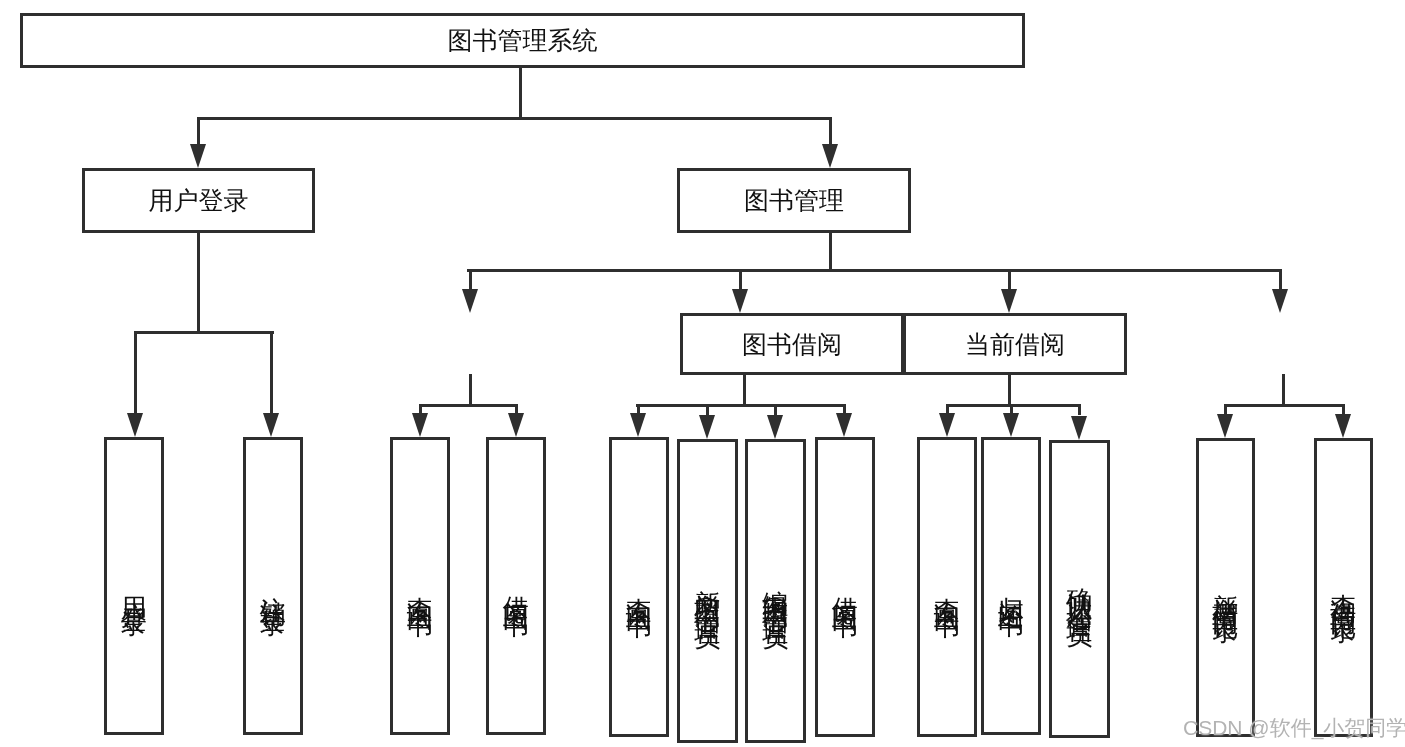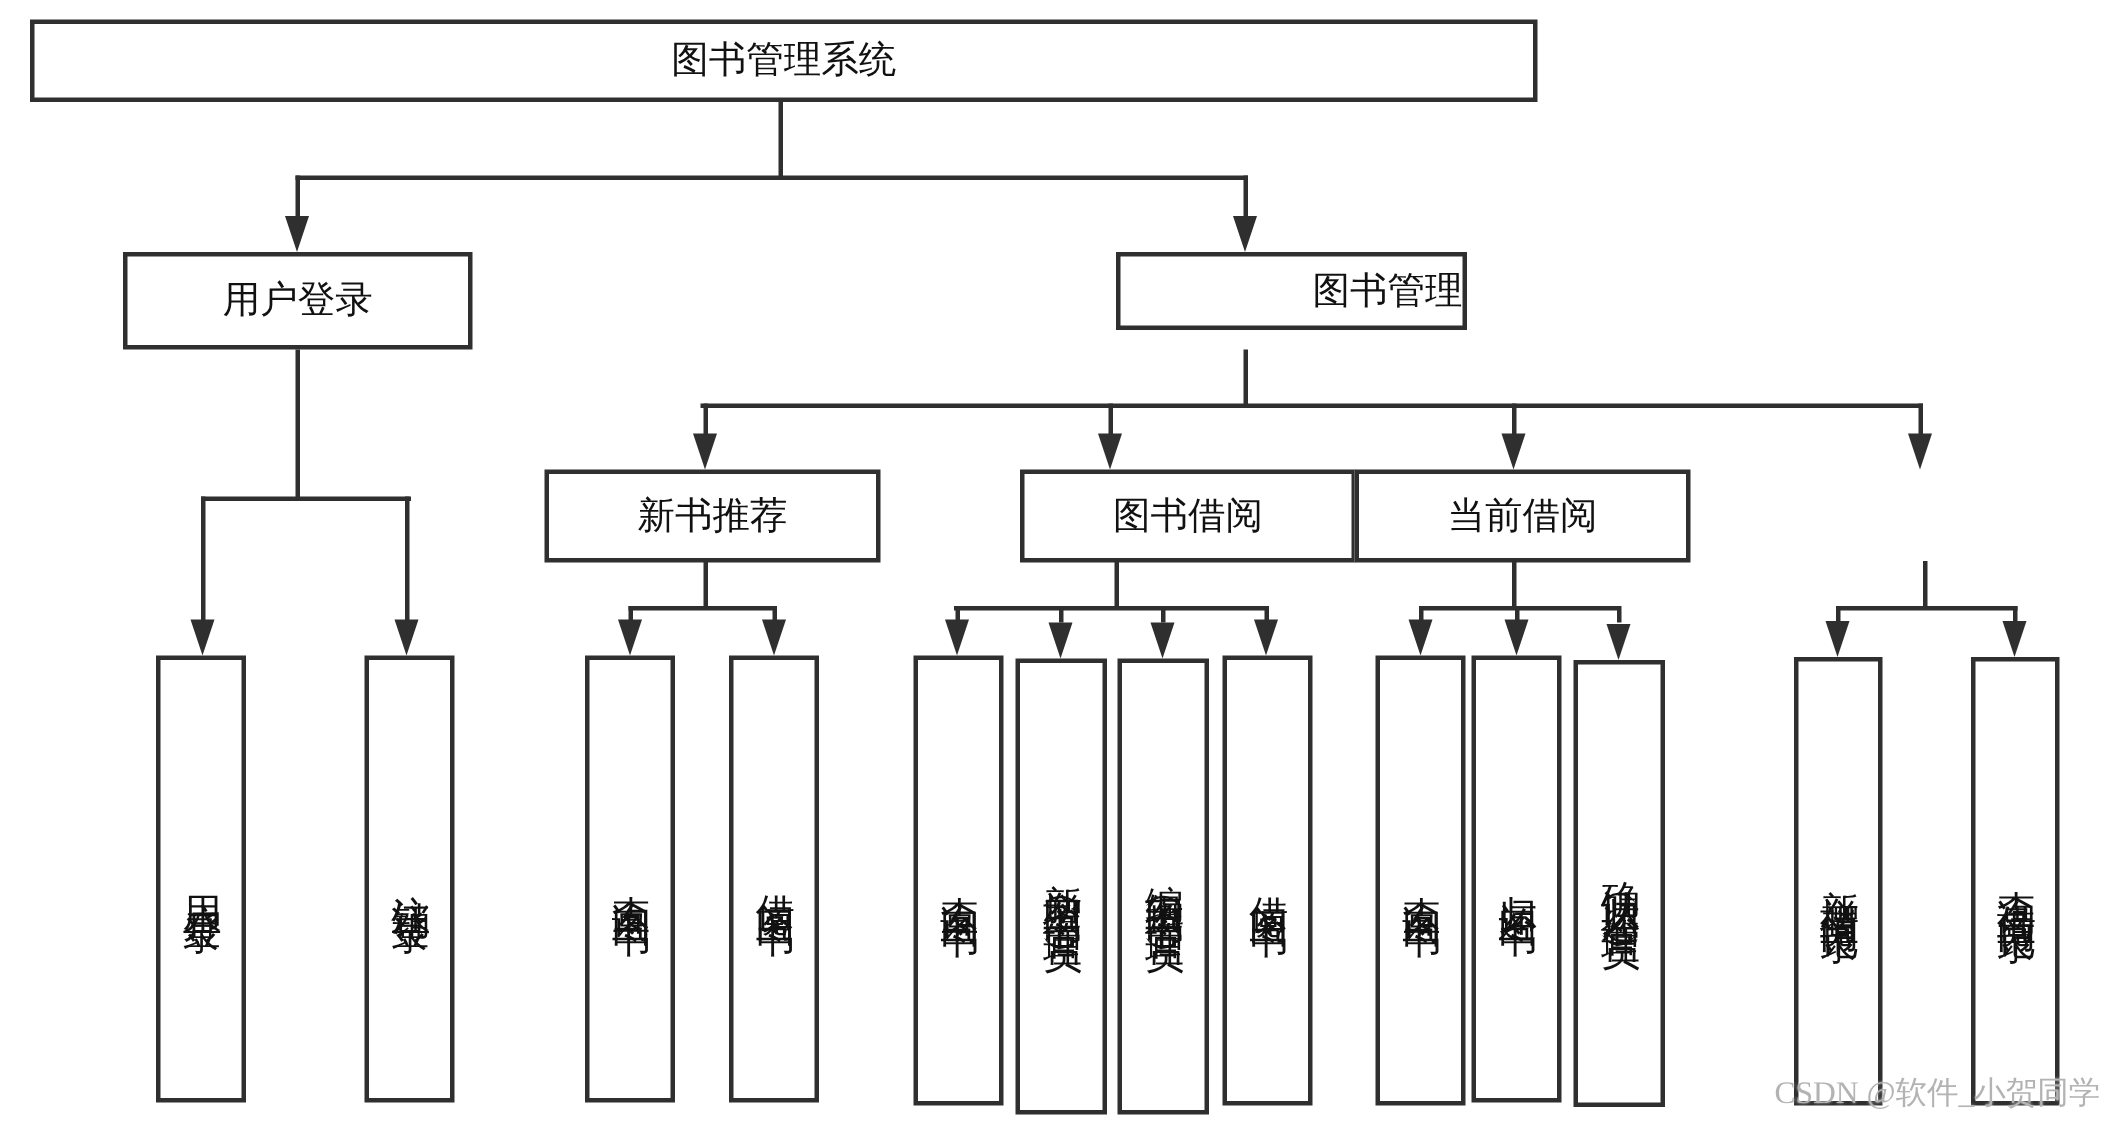--- a/index.html
+++ b/index.html
@@ -1,18 +1,18 @@
 <!DOCTYPE html>
 <html style="--line: #2f2f2f; --bg: #ffffff; --text: #111111; --wm: #b3b3b3;"><head>
 <meta charset="utf-8">
 <style>
   html,body{margin:0;padding:0;background:#fff;}
   .canvas{
     position:relative;width:1405px;height:747px;background:var(--bg,#ffffff);
-    font-family:Liberation Serif, serif;color:var(--text,#111);
+    font-family:Liberation Sans, sans-serif;color:var(--text,#111);
     overflow:hidden;
   }
   .node{
     position:absolute;box-sizing:border-box;background:#fff;
     border:3px solid var(--line,#2f2f2f);
     display:flex;align-items:center;justify-content:center;
     font-size:25px;line-height:1;white-space:nowrap;
   }
   .vnode{
     position:absolute;box-sizing:border-box;background:#fff;
@@ -46,21 +46,21 @@
   <div class="vline" style="left:519px;top:68px;height:52px;"></div>
   <div class="hline" style="left:197px;top:117px;width:635px;"></div>
   <div class="vline" style="left:197px;top:117px;height:30px;"></div>
   <div class="arrow" style="left:190px;top:144px;"></div>
   <div class="vline" style="left:829px;top:117px;height:30px;"></div>
   <div class="arrow" style="left:822px;top:144px;"></div>
 
   <div class="node" style="left:82px;top:168px;width:233px;height:65px;">
     <span>用户登录</span>
   </div>
-  <div class="node" style="left:744px;top:168px;width:234px;height:52px;justify-content:flex-end;">
+  <div class="node" style="left:677px;top:168px;width:234px;height:65px;">
     <span>图书管理</span>
   </div>
 
   <div class="vline" style="left:197px;top:233px;height:101px;"></div>
   <div class="hline" style="left:134px;top:331px;width:140px;"></div>
   <div class="vline" style="left:134px;top:331px;height:84px;"></div>
   <div class="arrow" style="left:127px;top:413px;"></div>
   <div class="vline" style="left:270px;top:331px;height:84px;"></div>
   <div class="arrow" style="left:263px;top:413px;"></div>
 
@@ -75,23 +75,20 @@
   <div class="hline" style="left:467px;top:269px;width:815px;"></div>
   <div class="vline" style="left:469px;top:269px;height:22px;"></div>
   <div class="arrow" style="left:462px;top:289px;"></div>
   <div class="vline" style="left:739px;top:269px;height:22px;"></div>
   <div class="arrow" style="left:732px;top:289px;"></div>
   <div class="vline" style="left:1008px;top:269px;height:22px;"></div>
   <div class="arrow" style="left:1001px;top:289px;"></div>
   <div class="vline" style="left:1279px;top:269px;height:22px;"></div>
   <div class="arrow" style="left:1272px;top:289px;"></div>
 
-  <div class="node" style="left:363px;top:313px;width:224px;height:62px;">
-    <span>新书推荐</span>
-  </div>
   <div class="node" style="left:632px;top:313px;width:224px;height:62px;margin-left:48px;">
     <span>图书借阅</span>
   </div>
   <div class="node" style="left:903px;top:313px;width:224px;height:62px;">
     <span>当前借阅</span>
   </div>
 
   <div class="vline" style="left:469px;top:374px;height:32px;"></div>
   <div class="hline" style="left:419px;top:404px;width:99px;"></div>
   <div class="vline" style="left:419px;top:404px;height:11px;"></div>

